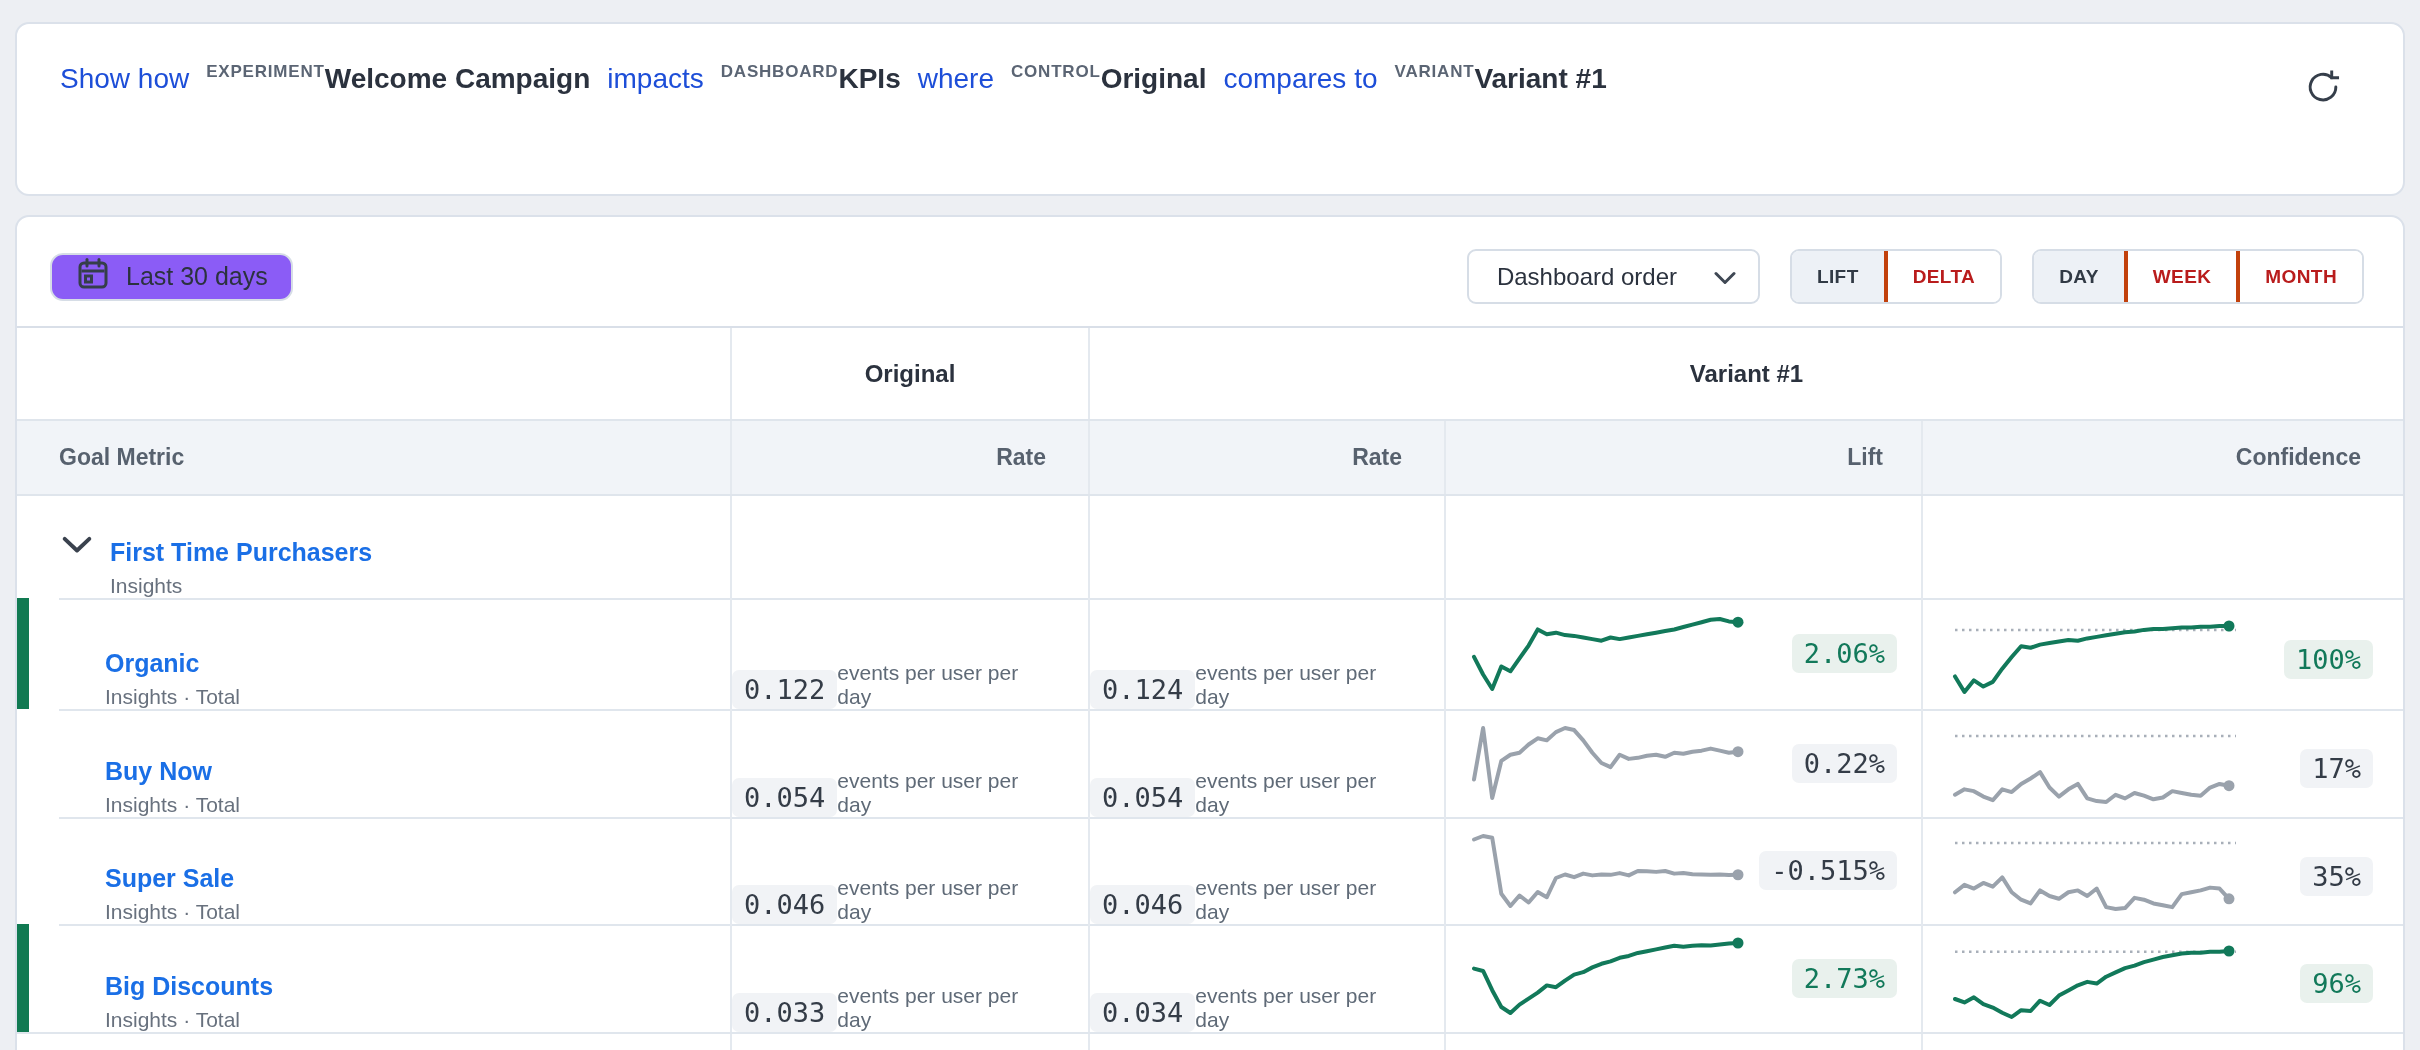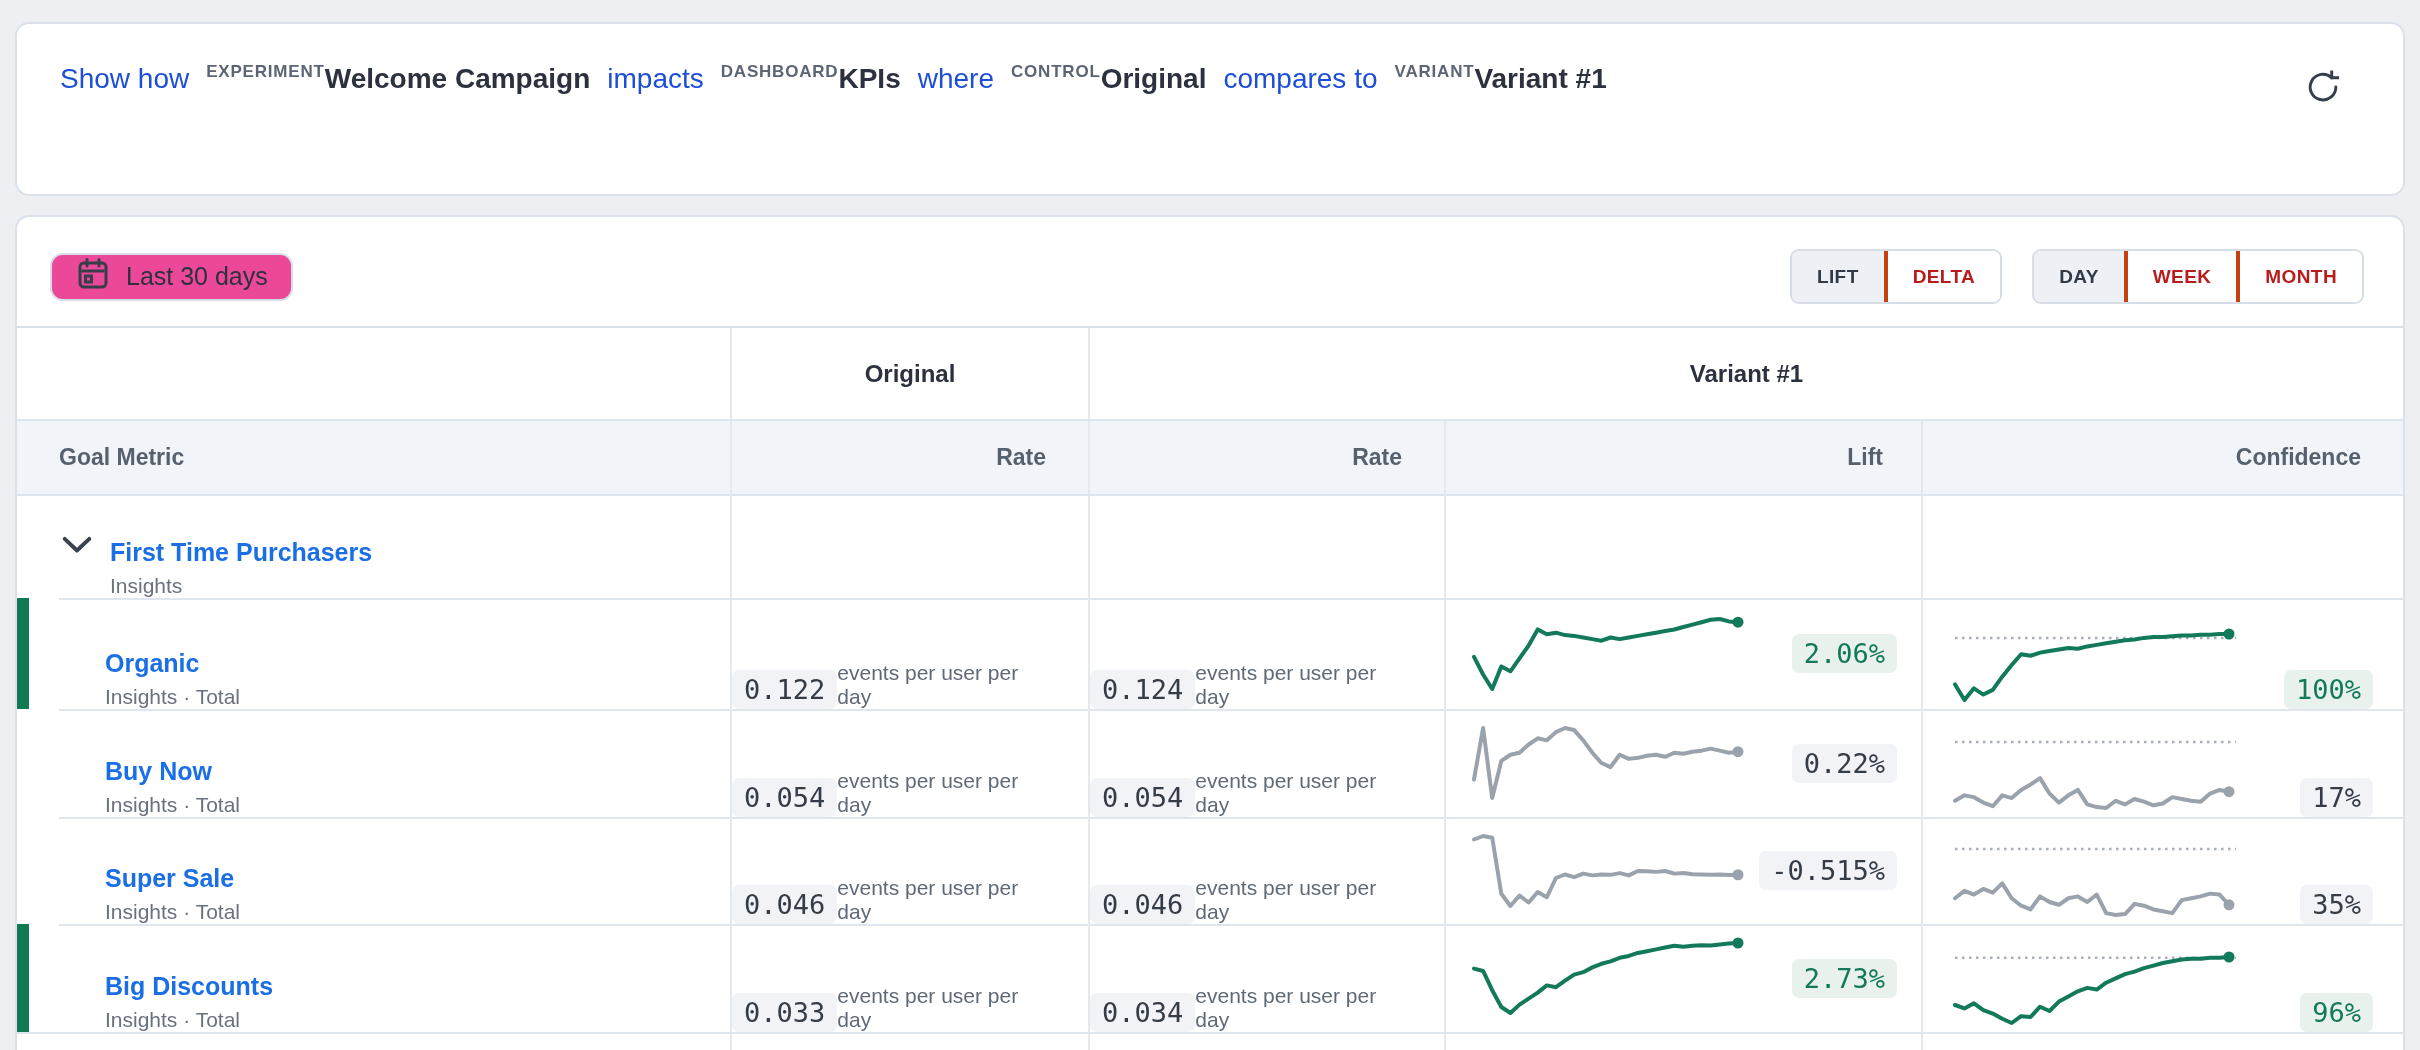--- a/index.html
+++ b/index.html
@@ -23,21 +23,21 @@
   .q-label { font-size:17px; font-weight:700; letter-spacing:.8px; color:#5b6574; height:29px; }
   .q-text { font-size:28px; line-height:34px; white-space:nowrap; }
   .q-part.muted .q-text { color:#1d4ed8; }
   .q-part.strong .q-text { font-weight:700; color:#2b323e; }
   .refresh-btn { position:absolute; right:56px; top:40px; width:48px; height:48px;
     display:flex; align-items:center; justify-content:center; cursor:pointer; background:none; border:none; padding:0; }
 
   
   .toolbar { display:flex; align-items:center; padding:32px 39px 0 33px; height:87px; }
   .btn-date { display:inline-flex; align-items:center; gap:15px; padding:0 23px;
-    height:48px; border:2px solid #d6dde6; border-radius:13px; background:#ec4899;
+    height:48px; border:2px solid #d6dde6; border-radius:13px; background:#8b5cf6;
     font-size:25px; font-weight:500; color:#2b323e; font-family:inherit; cursor:pointer; }
   .toolbar-right { margin-left:auto; display:flex; align-items:center; gap:30px; }
   .select { height:55px; width:293px; border:2px solid #d6dde6; border-radius:9px; background:#fff;
     display:inline-flex; align-items:center; justify-content:space-between;
     padding:0 22px 0 28px; font-size:24px; font-weight:500; color:#2b323e; cursor:pointer; }
   .segmented { display:inline-flex; height:55px; border:2px solid #d6dde6; border-radius:9px; overflow:hidden; background:#fff; }
   .seg { display:flex; align-items:center; justify-content:center; padding:0 25px; min-width:60px;
     font-size:19px; font-weight:700; letter-spacing:.4px; color:#b91c1c; border-left:4px solid #c2410c;
     background:#fff; cursor:pointer; }
   .seg:first-child { border-left:none; }
@@ -71,21 +71,21 @@
   .marker { position:absolute; left:0; top:0; bottom:0; width:12px; background:#117a52; }
 
   .c-rate { display:flex; flex-direction:row; align-items:flex-end; justify-content:center; padding-right:42px; }
   .rate-unit { font-size:21px; color:#5f6a77; margin-top:9px; }
   .chip { font-family:"DejaVu Sans Mono", monospace; font-size:27px; line-height:27px;
     padding:6px 12px; border-radius:7px; white-space:nowrap; }
   .chip.gray { background:#f1f3f6; color:#343c47; }
   .chip.green { background:#e9f1ed; color:#12795a; }
 
   .c-spark { display:flex; align-items:center; justify-content:space-between; padding:0 24px; }
-  .c-spark.conf { padding:11px 30px 0 28px;align-items:flex-end; }
+  .c-spark.conf { padding:11px 30px 0 28px; }
   .spark { display:block; }
 </style>
 </head>
 <body>
 
 <div class="card" id="card-query">
   <div class="query-row">
     <div class="q-part muted">
       <span class="q-label"></span>
       <span class="q-text">Show how</span>
@@ -139,20 +139,28 @@
           <line x1="12" y1="3.5" x2="12" y2="10" stroke="#353e4a" stroke-width="3" stroke-linecap="round"></line>
           <line x1="24" y1="3.5" x2="24" y2="10" stroke="#353e4a" stroke-width="3" stroke-linecap="round"></line>
           <line x1="6.5" y1="15" x2="29.5" y2="15" stroke="#353e4a" stroke-width="3"></line>
           <rect x="10.5" y="20" width="6" height="6" stroke="#353e4a" stroke-width="3"></rect>
         </svg>
       </span>
       <span>Last 30 days</span>
     </button>
 
     <div class="toolbar-right">
+      <div class="select">
+        <span>Dashboard order</span>
+        <span>
+          <svg width="22" height="14" viewBox="0 0 22 14" fill="none">
+            <polyline points="2,2.5 11,11.5 20,2.5" stroke="#3f4854" stroke-width="3" fill="none" stroke-linecap="round" stroke-linejoin="round"></polyline>
+          </svg>
+        </span>
+      </div>
 
       <div class="segmented">
         <div class="seg selected">LIFT</div>
         <div class="seg">DELTA</div>
       </div>
 
       <div class="segmented">
         <div class="seg selected">DAY</div>
         <div class="seg">WEEK</div>
         <div class="seg">MONTH</div>

